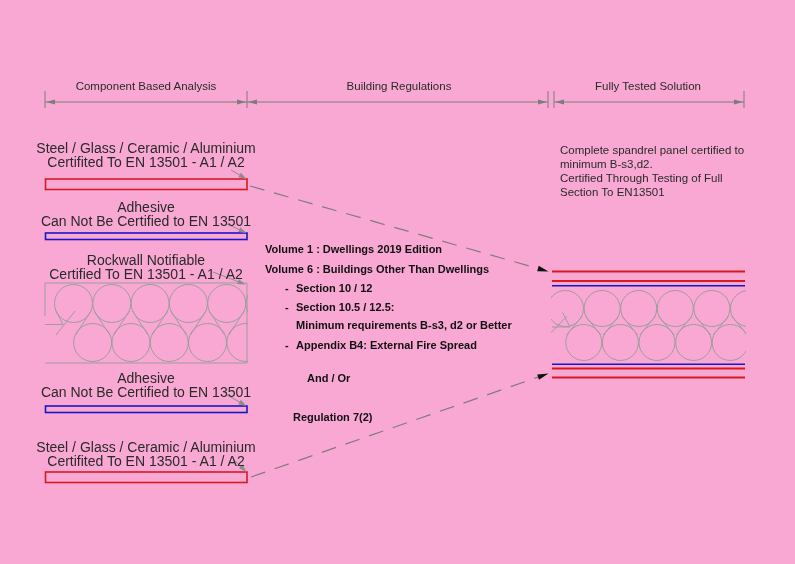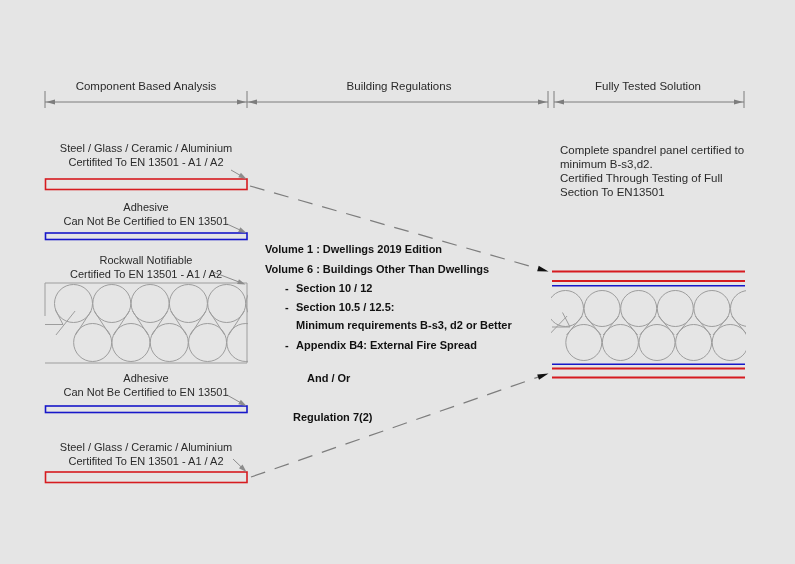--- a/index.html
+++ b/index.html
@@ -1,24 +1,24 @@
 <!DOCTYPE html>
 <html><head>
 <meta charset="utf-8">
 <style>
   html,body{margin:0;padding:0;background:#ffffff;}
   #stage{
-    position:relative;width:795px;height:564px;background:#e5e5e5;overflow:hidden;
+    position:relative;width:795px;height:564px;background:#f9a8d4;overflow:hidden;
     font-family:"Liberation Sans",sans-serif;color:#222;
   }
   #diagram{position:absolute;left:0;top:0;}
   .abs{position:absolute;}
   .hdr{font-size:11.5px;text-align:center;color:#2a2a2a;}
   .layer-label{
-    left:30px;width:232px;text-align:center;font-size:11px;line-height:14px;color:#2a2a2a;
+    left:30px;width:232px;text-align:center;font-size:14px;line-height:14px;color:#2a2a2a;
   }
   .right-text{left:560px;width:200px;font-size:11.5px;line-height:14px;color:#2a2a2a;}
   .mid-row{font-size:11px;font-weight:600;color:#111;white-space:nowrap;}
   .mid-row .bullet{display:inline-block;width:11px;}
   .vol-label{font-weight:700;}
 </style>
 </head>
 <body>
 
 <div id="stage">

